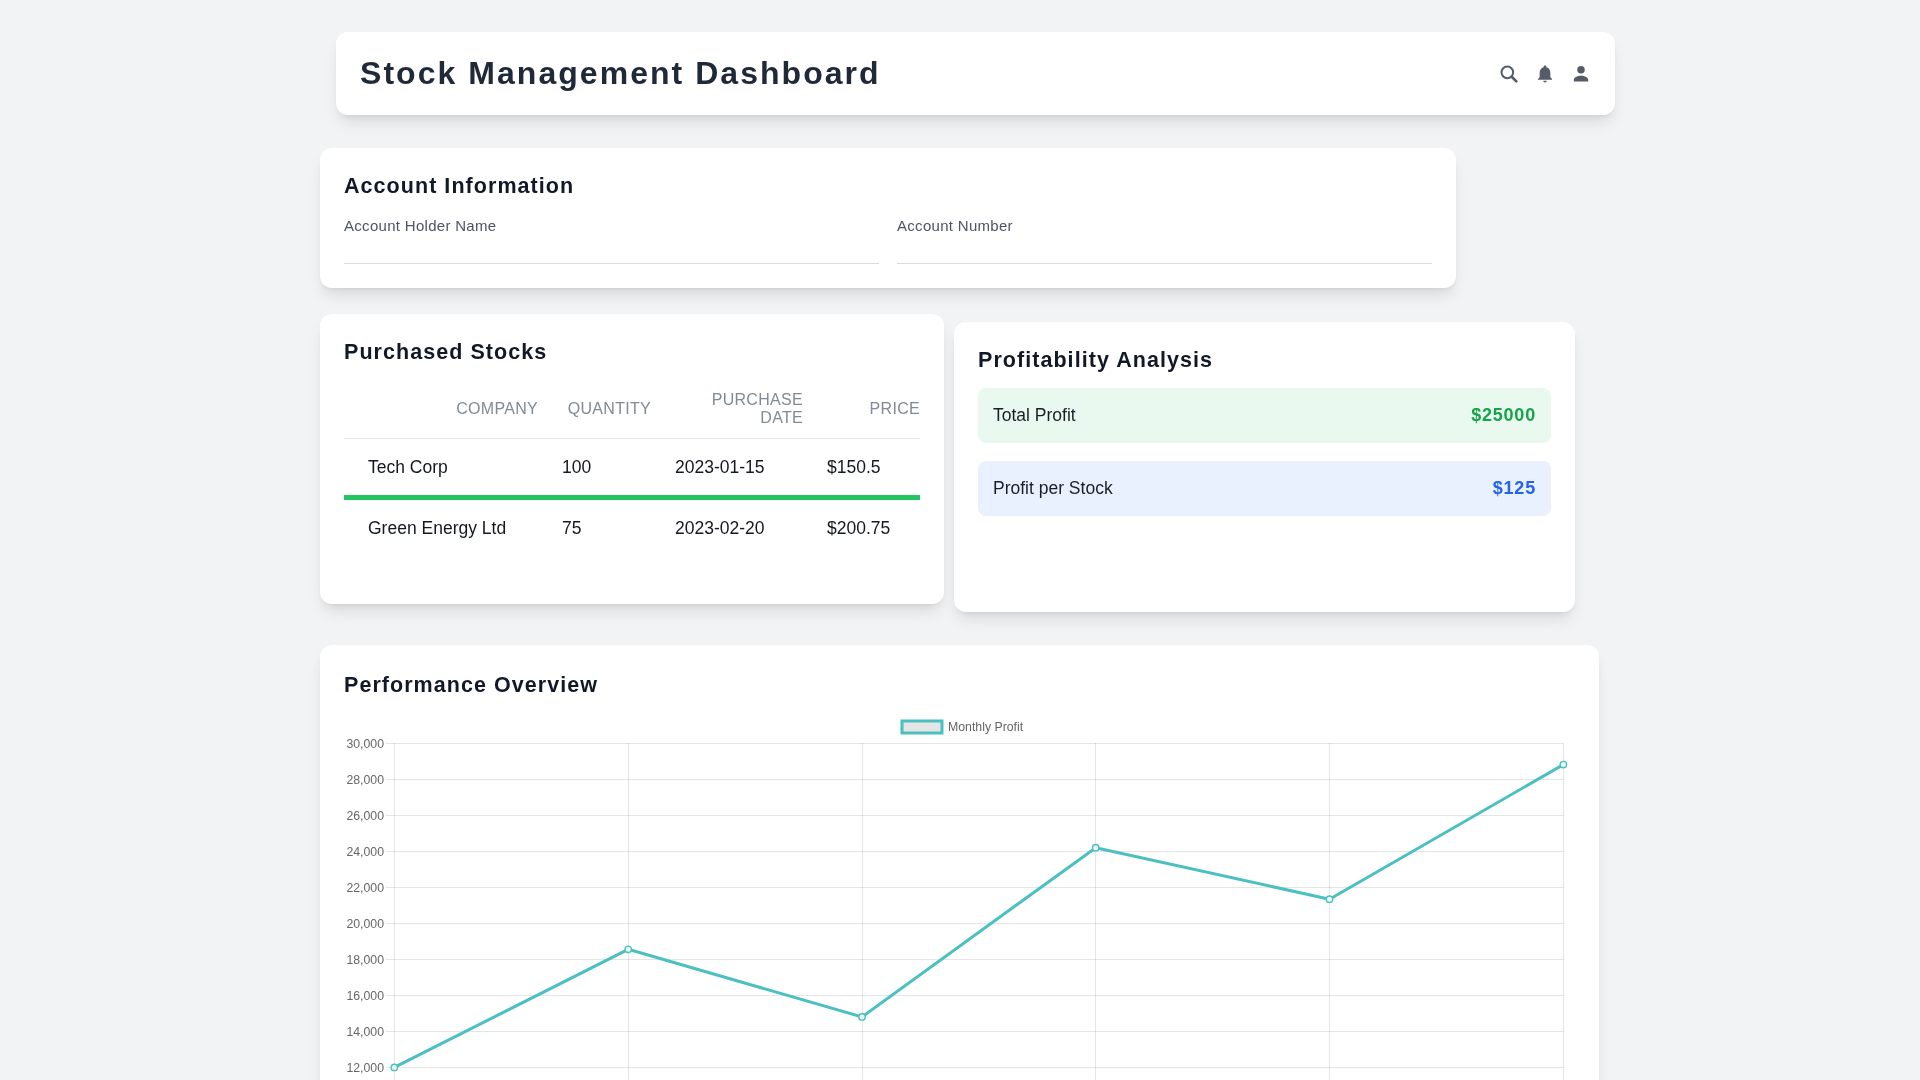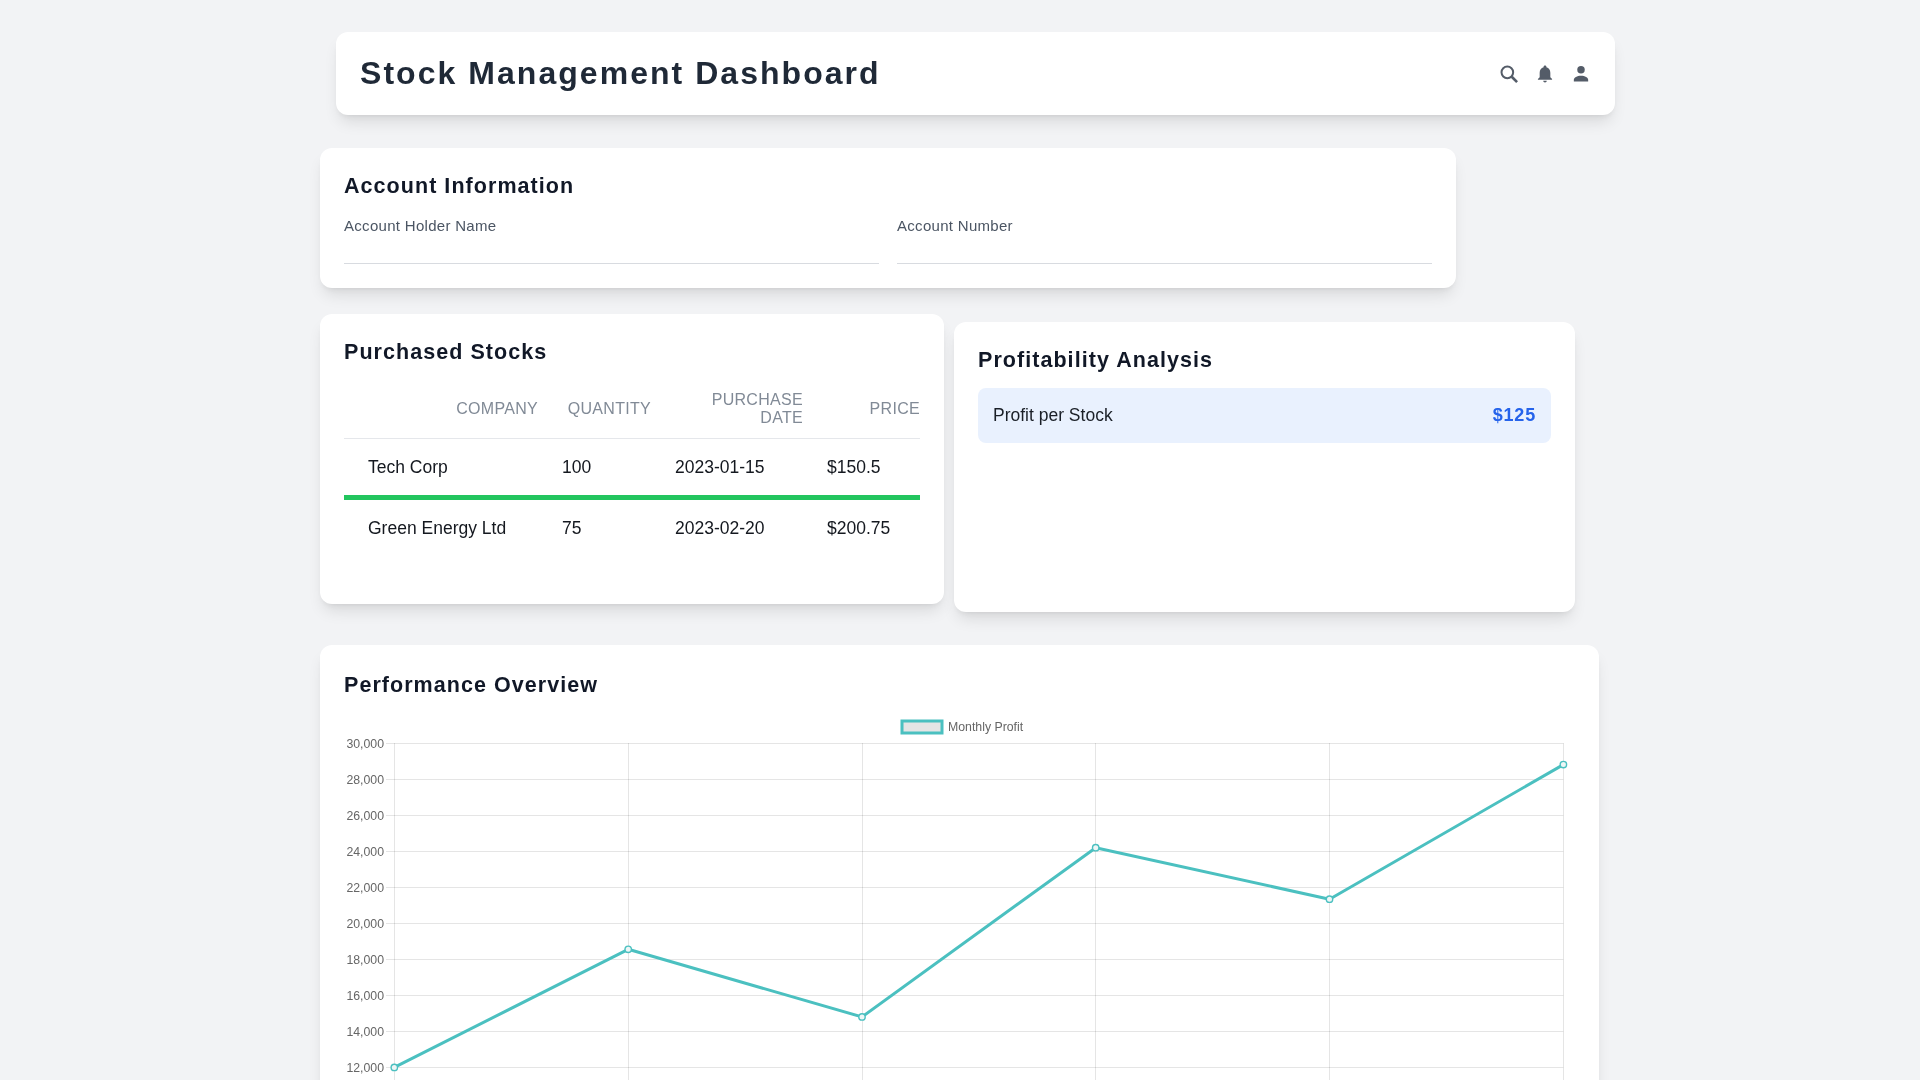--- a/index.html
+++ b/index.html
@@ -91,20 +91,24 @@
           <td>75</td>
           <td>2023-02-20</td>
           <td>$200.75</td>
         </tr>
     </tbody>
     </table>
   </div>
 
   <div class="card fcard">
     <h2>Profitability Analysis</h2>
+    <div class="statrow s-green">
+      <span class="sl">Total Profit</span>
+      <span class="sv">$25000</span>
+    </div>
     <div class="statrow s-blue">
       <span class="sl">Profit per Stock</span>
       <span class="sv">$125</span>
     </div>
   </div>
 
   <div class="card perf">
     <h2>Performance Overview</h2>
     <div class="chart">
       <svg width="1231" height="383" viewBox="0 0 1231 383" style="display:block">

